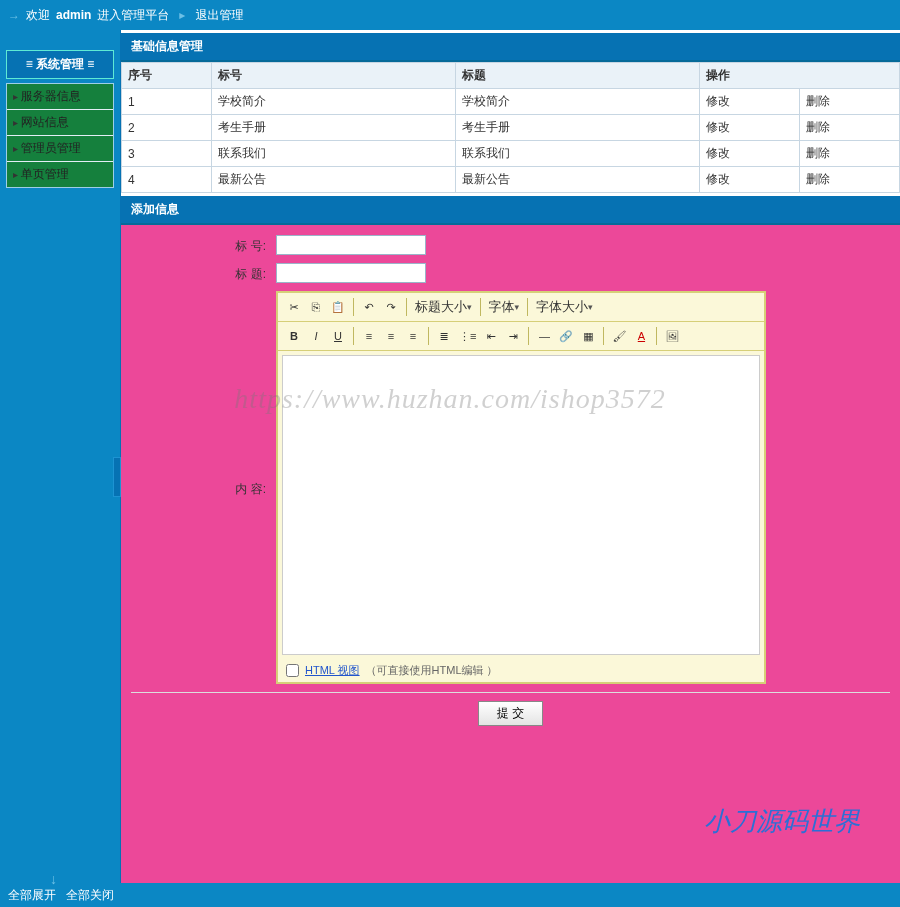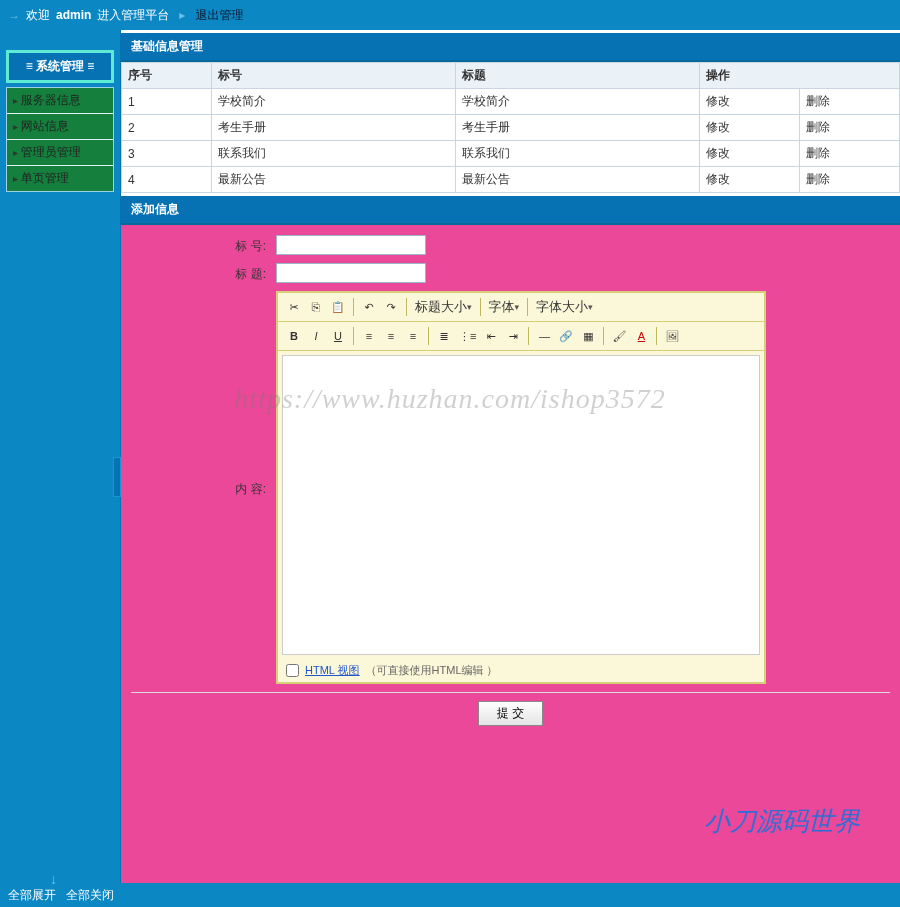--- a/index.html
+++ b/index.html
@@ -1,27 +1,27 @@
 <!DOCTYPE html>
 <html><head>
 <meta charset="utf-8">
 <style>
 * { margin: 0; padding: 0; box-sizing: border-box; }
 body { font-family: "SimSun", Arial, sans-serif; font-size: 12px; background: #0b87c4; width: 900px; height: 907px; overflow: hidden; position: relative; }
 
 .topbar { height: 30px; background: #0b87c4; color: #fff; padding: 0 8px; display: flex; align-items: center; gap: 6px; }
 .topbar .arrow { color: #6cc0e6; }
-.topbar a { color: #0f172a; text-decoration: none; }
+.topbar a { color: #ffffff; text-decoration: none; }
 .topbar .user { color: #fff; font-weight: bold; }
 .topbar .sep { color: #6cc0e6; margin: 0 4px; }
 
 .main { display: flex; height: calc(100% - 30px - 24px); }
 
 .sidebar { width: 120px; background: #0b87c4; padding-top: 20px; position: relative; }
-.menu-header { background: #0672b3; color: #fff; text-align: center; padding: 5px 0; border: 3px solid #5eead4; font-weight: bold; margin: 0 6px 4px 6px; }
+.menu-header { background: #0672b3; color: #fff; text-align: center; padding: 5px 0; border: 1px solid #5eead4; font-weight: bold; margin: 0 6px 4px 6px; }
 .menu-list { background: #15803d; margin: 0 6px; border: 1px solid #9ecfe6; }
 .menu-list div { padding: 4px 6px; border-bottom: 1px solid #e3eef6; color: #222; cursor: pointer; }
 .menu-list div::before { content: "▸ "; color: #333; font-size: 10px; }
 .menu-list div:last-child { border-bottom: none; }
 .collapse-handle { position: absolute; right: -1px; top: 50%; width: 8px; height: 40px; background: #0672b3; border: 1px solid #1d93d2; cursor: pointer; }
 
 .content { flex: 1; background: #fff; border-left: 1px solid #0672b3; overflow: hidden; display: flex; flex-direction: column; }
 .sect-title { background: #0672b3; color: #fff; padding: 5px 10px; font-weight: bold; border-bottom: 2px solid #056a99; margin-top: 3px; }
 .sect-title.first { position:relative; }
 .sect-title.first::before { content:"↑"; position:absolute; left:-14px; top:-2px; color:#6cc0e6; font-size:14px;}

